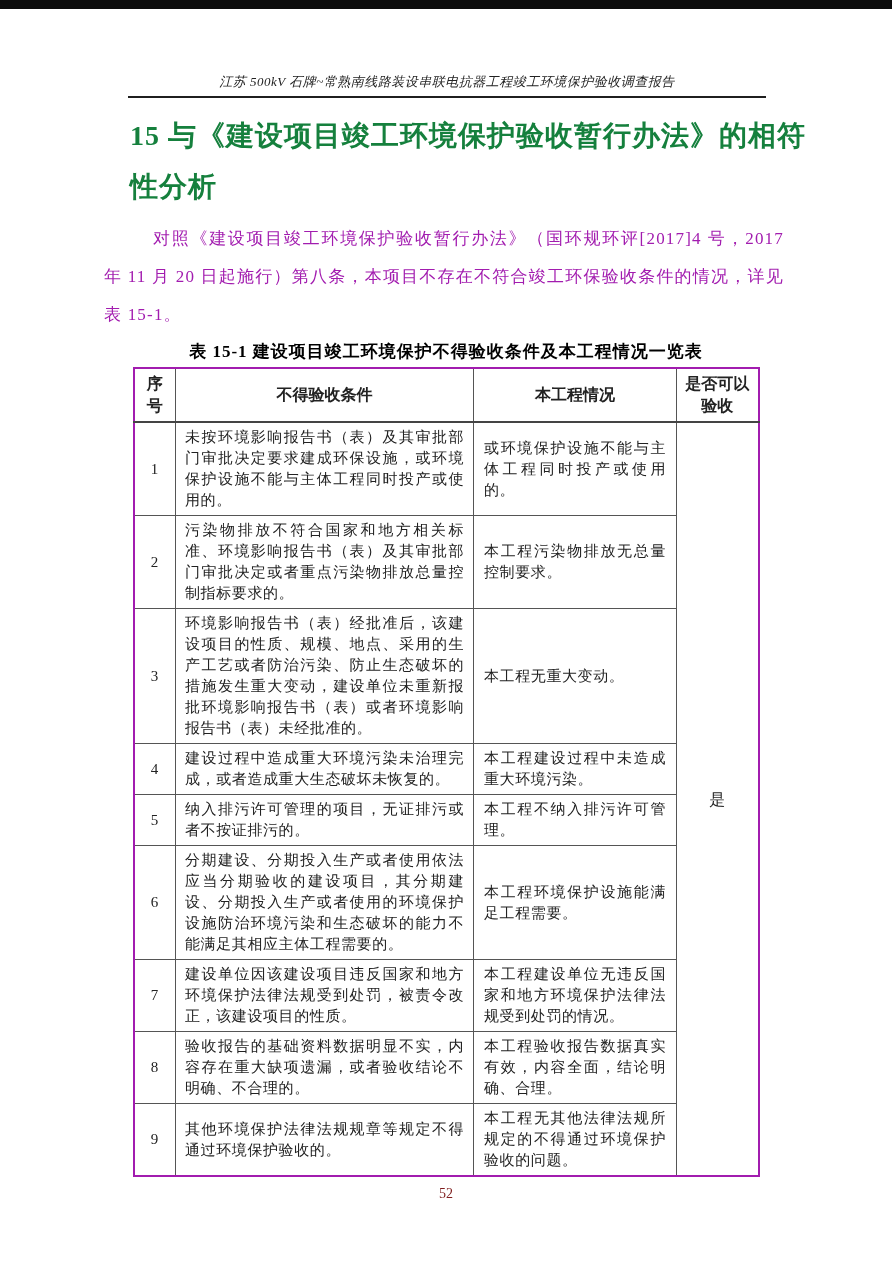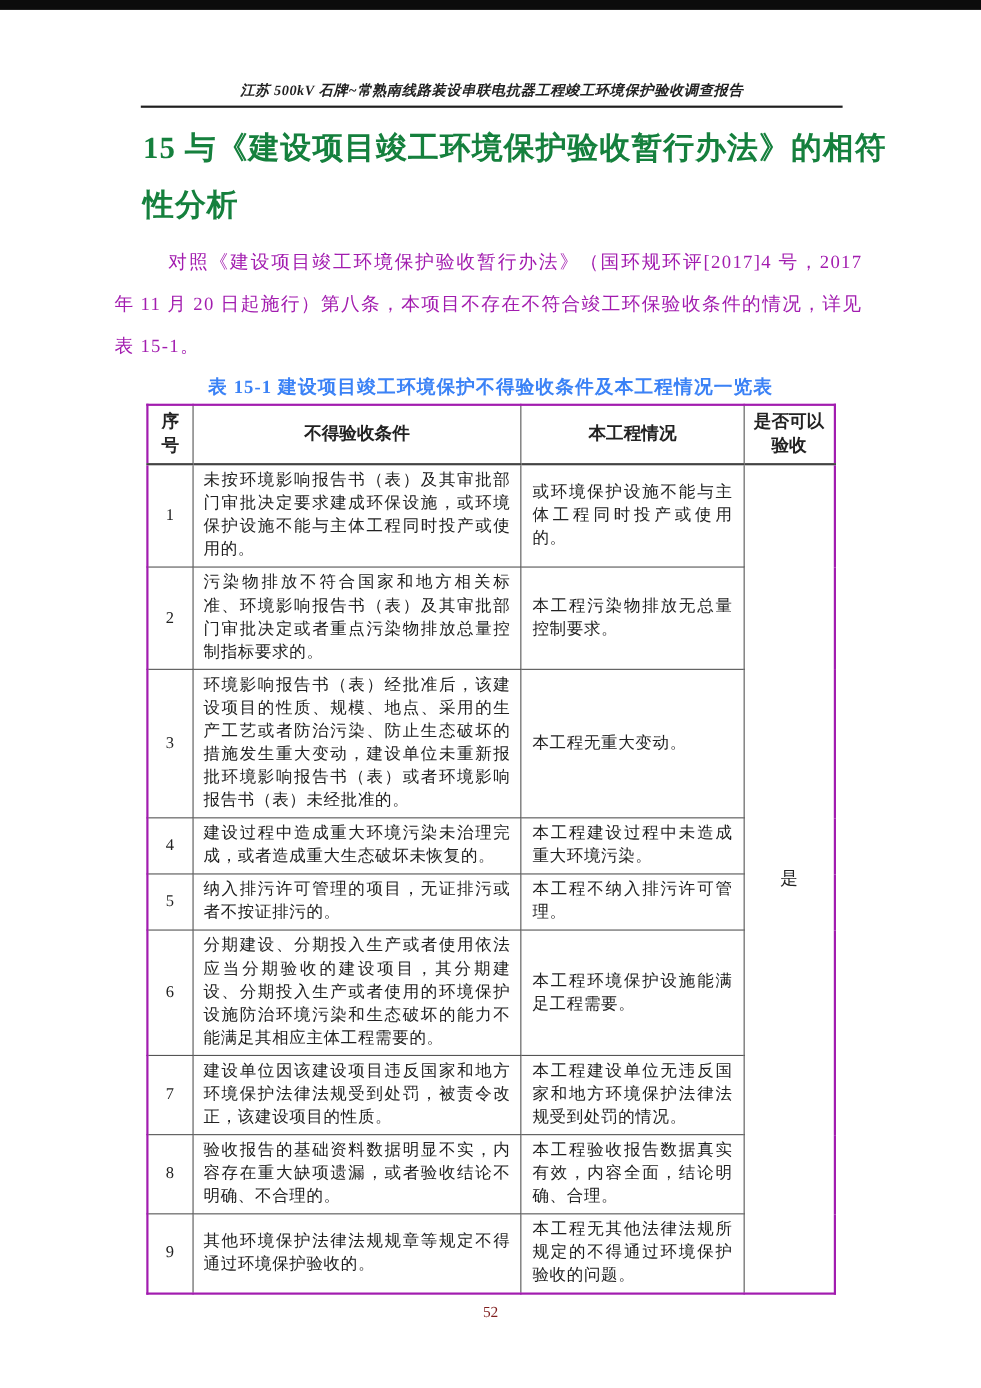--- a/index.html
+++ b/index.html
@@ -19,21 +19,21 @@
   .page{position:absolute;top:9px;left:0;width:892px;}
 
   .running-header{
     margin:64px 126px 0 128px;
     border-bottom:2px solid #1f1f1f;
     padding-bottom:5px;
     text-align:center;
   }
   .rh-text{
     font-size:13px;
-    font-weight:bold;
+    font-weight:normal;
     font-style:italic;
     letter-spacing:0.5px;
     color:#222;
     white-space:nowrap;
     margin-top:29px;
   }
 
   .title{
     margin:12px 0 0 130px;
     width:680px;
@@ -55,21 +55,21 @@
     text-indent:49px;
     color:#a21caf;
   }
 
   .caption{
     margin:6px 0 4px 0;
     text-align:center;
     font-size:17px;
     font-weight:bold;
     letter-spacing:1px;
-    color:#3b82f6;
+    color:#000000;
   }
 
   table.acc-table{
     margin:0 auto;
     width:625px;
     border-collapse:collapse;
     table-layout:fixed;
     border:2px solid #a21caf;
     font-size:15px;
   }

